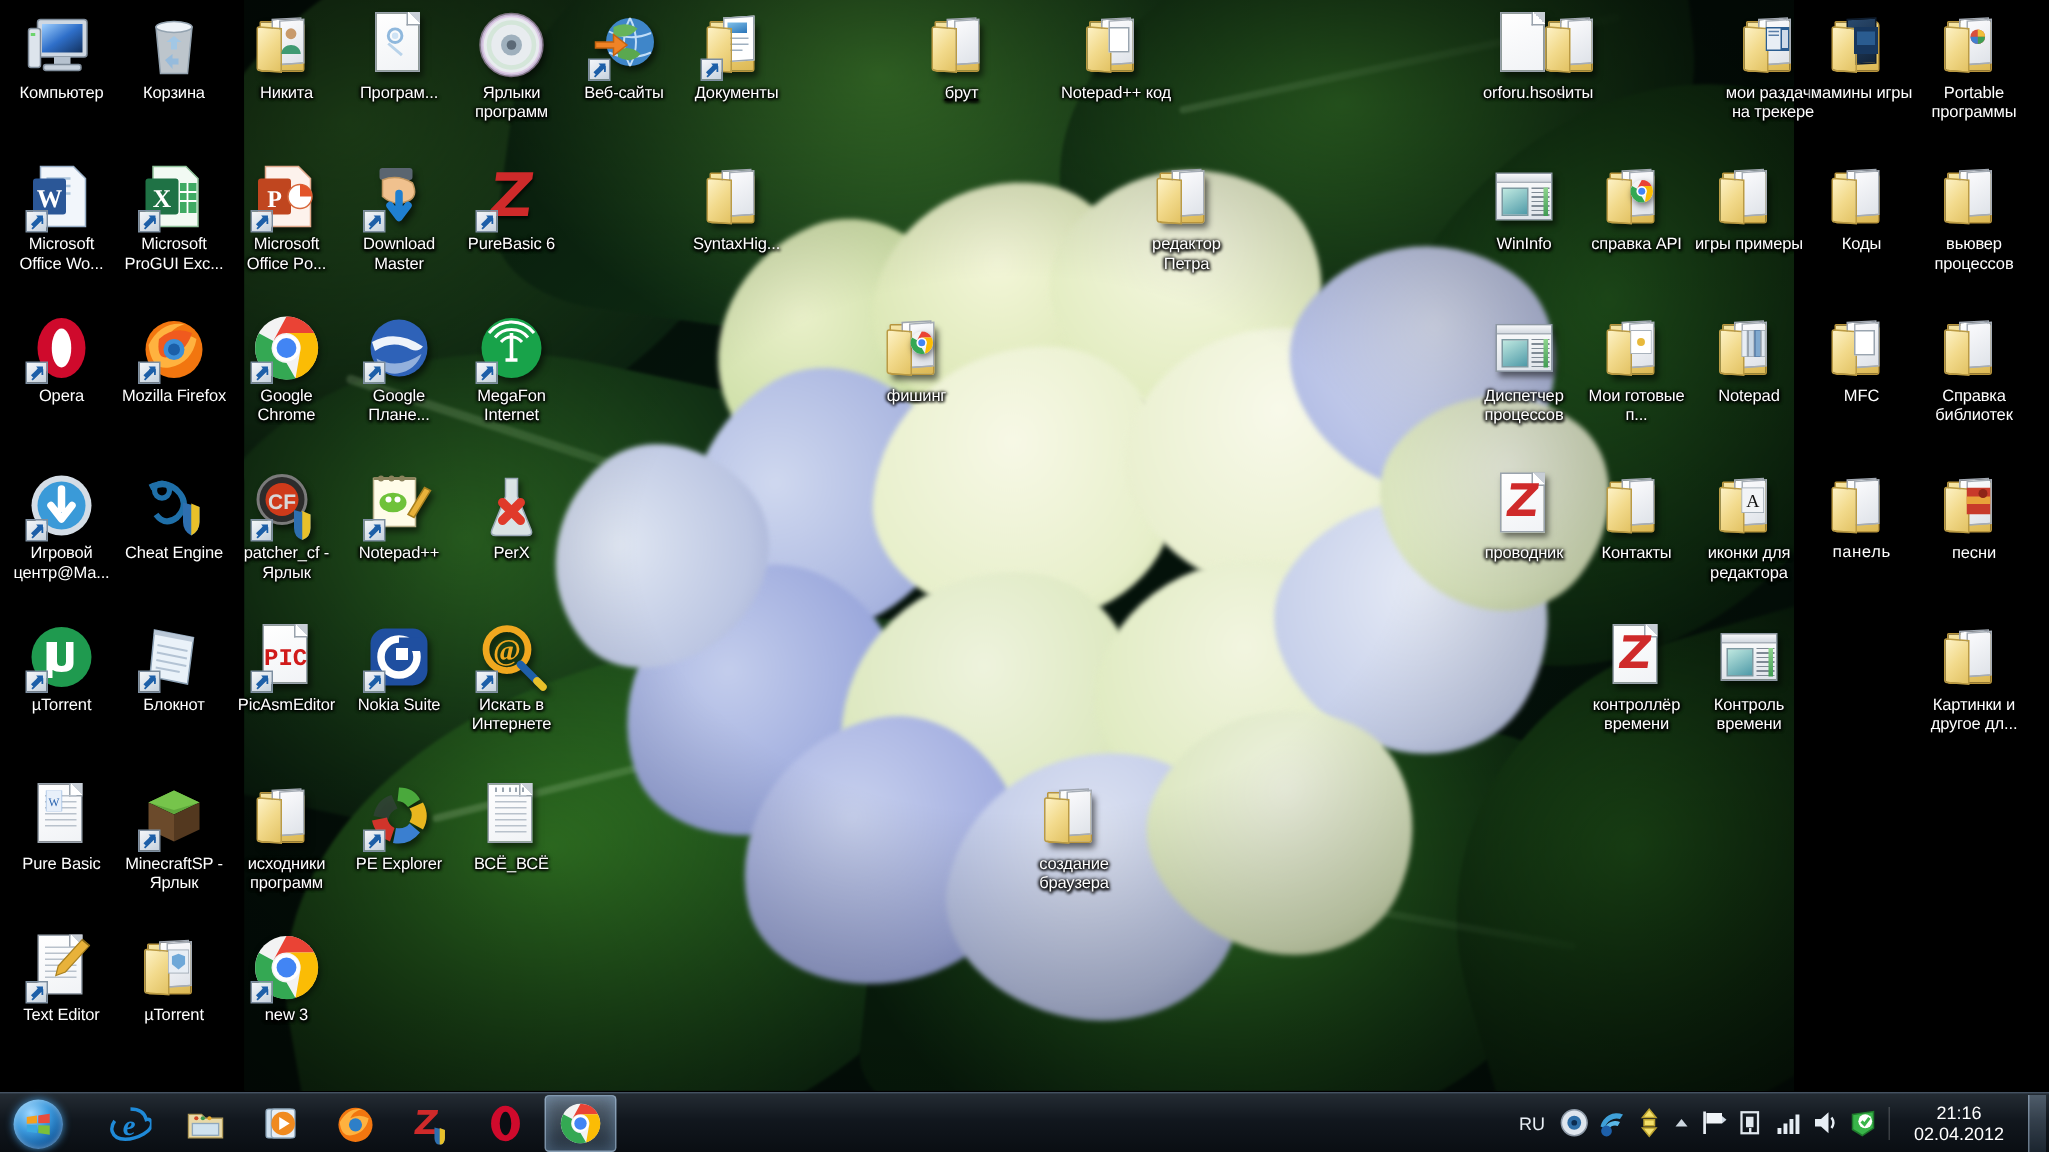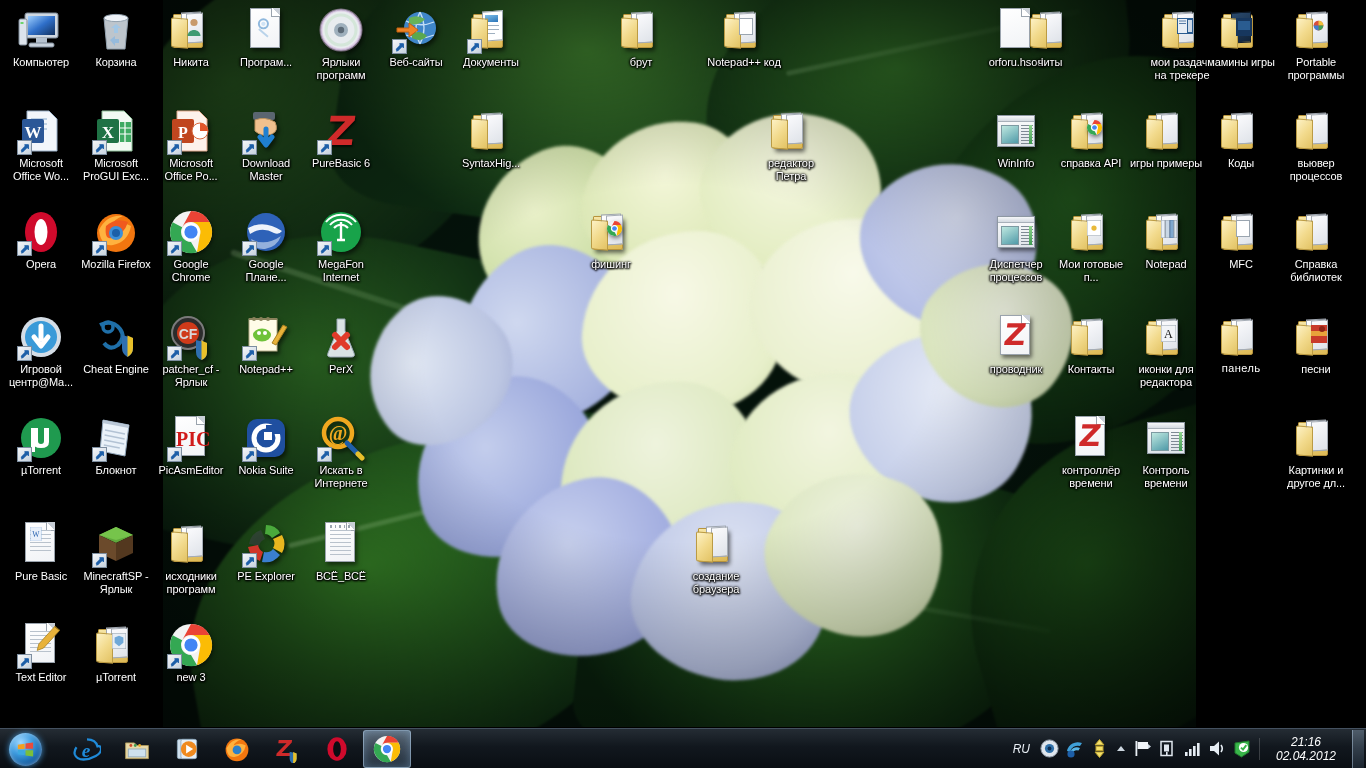--- a/index.html
+++ b/index.html
@@ -165,21 +165,20 @@
   }
   .tbitem.active {
     background: linear-gradient(180deg, rgba(190,215,240,0.36), rgba(120,160,200,0.22));
     border: 1px solid rgba(190,220,250,0.55);
     border-radius: 3px;
     box-shadow: inset 0 0 10px rgba(160,210,255,0.35);
   }
   #tray {
     margin-left: auto; display:flex; align-items:center; height:38px;
     padding-right: 2px;
-    font-style: italic;
   }
   #lang { color:#e8eef4; font-size:12px; padding:0 7px; }
   .trayicon { width:21px; height:21px; margin:0 2px; position:relative; cursor:pointer; }
   #traydiv { width:1px; height:22px; background: rgba(255,255,255,0.18); margin: 0 4px; }
   #clock {
     color:#fff; font-size:12px; line-height:14px; text-align:center;
     width: 84px; padding: 0 4px; cursor:pointer;
   }
   #showdesk {
     width: 12px; height: 38px; margin-left: 4px;
@@ -325,21 +324,21 @@
             <div style="position:absolute;left:14px;top:19px;width:14px;height:1px;background:#9fb0c0"></div>
             <div style="position:absolute;left:14px;top:23px;width:10px;height:1px;background:#9fb0c0"></div>
             <div class="front"></div>
           </div>
           <span class="scarrow">⬈</span>
           <span style="position:absolute;left:0;bottom:0;width:15px;height:15px;background:linear-gradient(145deg,#f4f6f9,#c6d2de);border:1px solid #7d8ea0;z-index:2;"></span>
           <span style="position:absolute;left:2px;bottom:1px;z-index:3;color:#1d5fa8;font-size:14px;line-height:12px;">↗</span>
         </div>
         <div class="lbl">Документы</div>
       </div>
-      <div class="icon" style="left: 604px; top: 6px;">
+      <div class="icon" style="left: 604px; top: 6px; text-decoration: underline;">
         <div class="glyph">
           <div class="folder">
             <div class="back"></div>
             <div class="pg"></div>
             <div class="pg2"></div>
             <div class="front"></div>
           </div>
         </div>
         <div class="lbl">брут</div>
       </div>
@@ -887,21 +886,21 @@
           <span class="scarrow">⬈</span>
           <span style="position:absolute;left:0;bottom:0;width:15px;height:15px;background:linear-gradient(145deg,#f4f6f9,#c6d2de);border:1px solid #7d8ea0;z-index:2;"></span>
           <span style="position:absolute;left:2px;bottom:1px;z-index:3;color:#1d5fa8;font-size:14px;line-height:12px;">↗</span>
         </div>
         <div class="lbl">Блокнот</div>
       </div>
       <div class="icon" style="left: 154px; top: 414px;">
         <div class="glyph">
           <div class="doc">
             <div class="fold"></div>
-            <div style="position:absolute;inset:0;color:#d01a1a;font-weight:bold;font-size:20px;line-height:44px;text-align:center;font-family:Liberation Serif, serif">PIC</div>
+            <div style="position:absolute;inset:0;color:#d01a1a;font-weight:bold;font-size:16px;line-height:44px;text-align:center;font-family:Liberation Mono, monospace">PIC</div>
           </div>
           <span class="scarrow">⬈</span>
           <span style="position:absolute;left:0;bottom:0;width:15px;height:15px;background:linear-gradient(145deg,#f4f6f9,#c6d2de);border:1px solid #7d8ea0;z-index:2;"></span>
           <span style="position:absolute;left:2px;bottom:1px;z-index:3;color:#1d5fa8;font-size:14px;line-height:12px;">↗</span>
         </div>
         <div class="lbl">PicAsmEditor</div>
       </div>
       <div class="icon" style="left: 229px; top: 414px;">
         <div class="glyph">
           <svg viewBox="0 0 48 48" style="position:absolute;inset:0;width:48px;height:48px;filter:drop-shadow(2px 3px 2px rgba(0,0,0,.55))">

